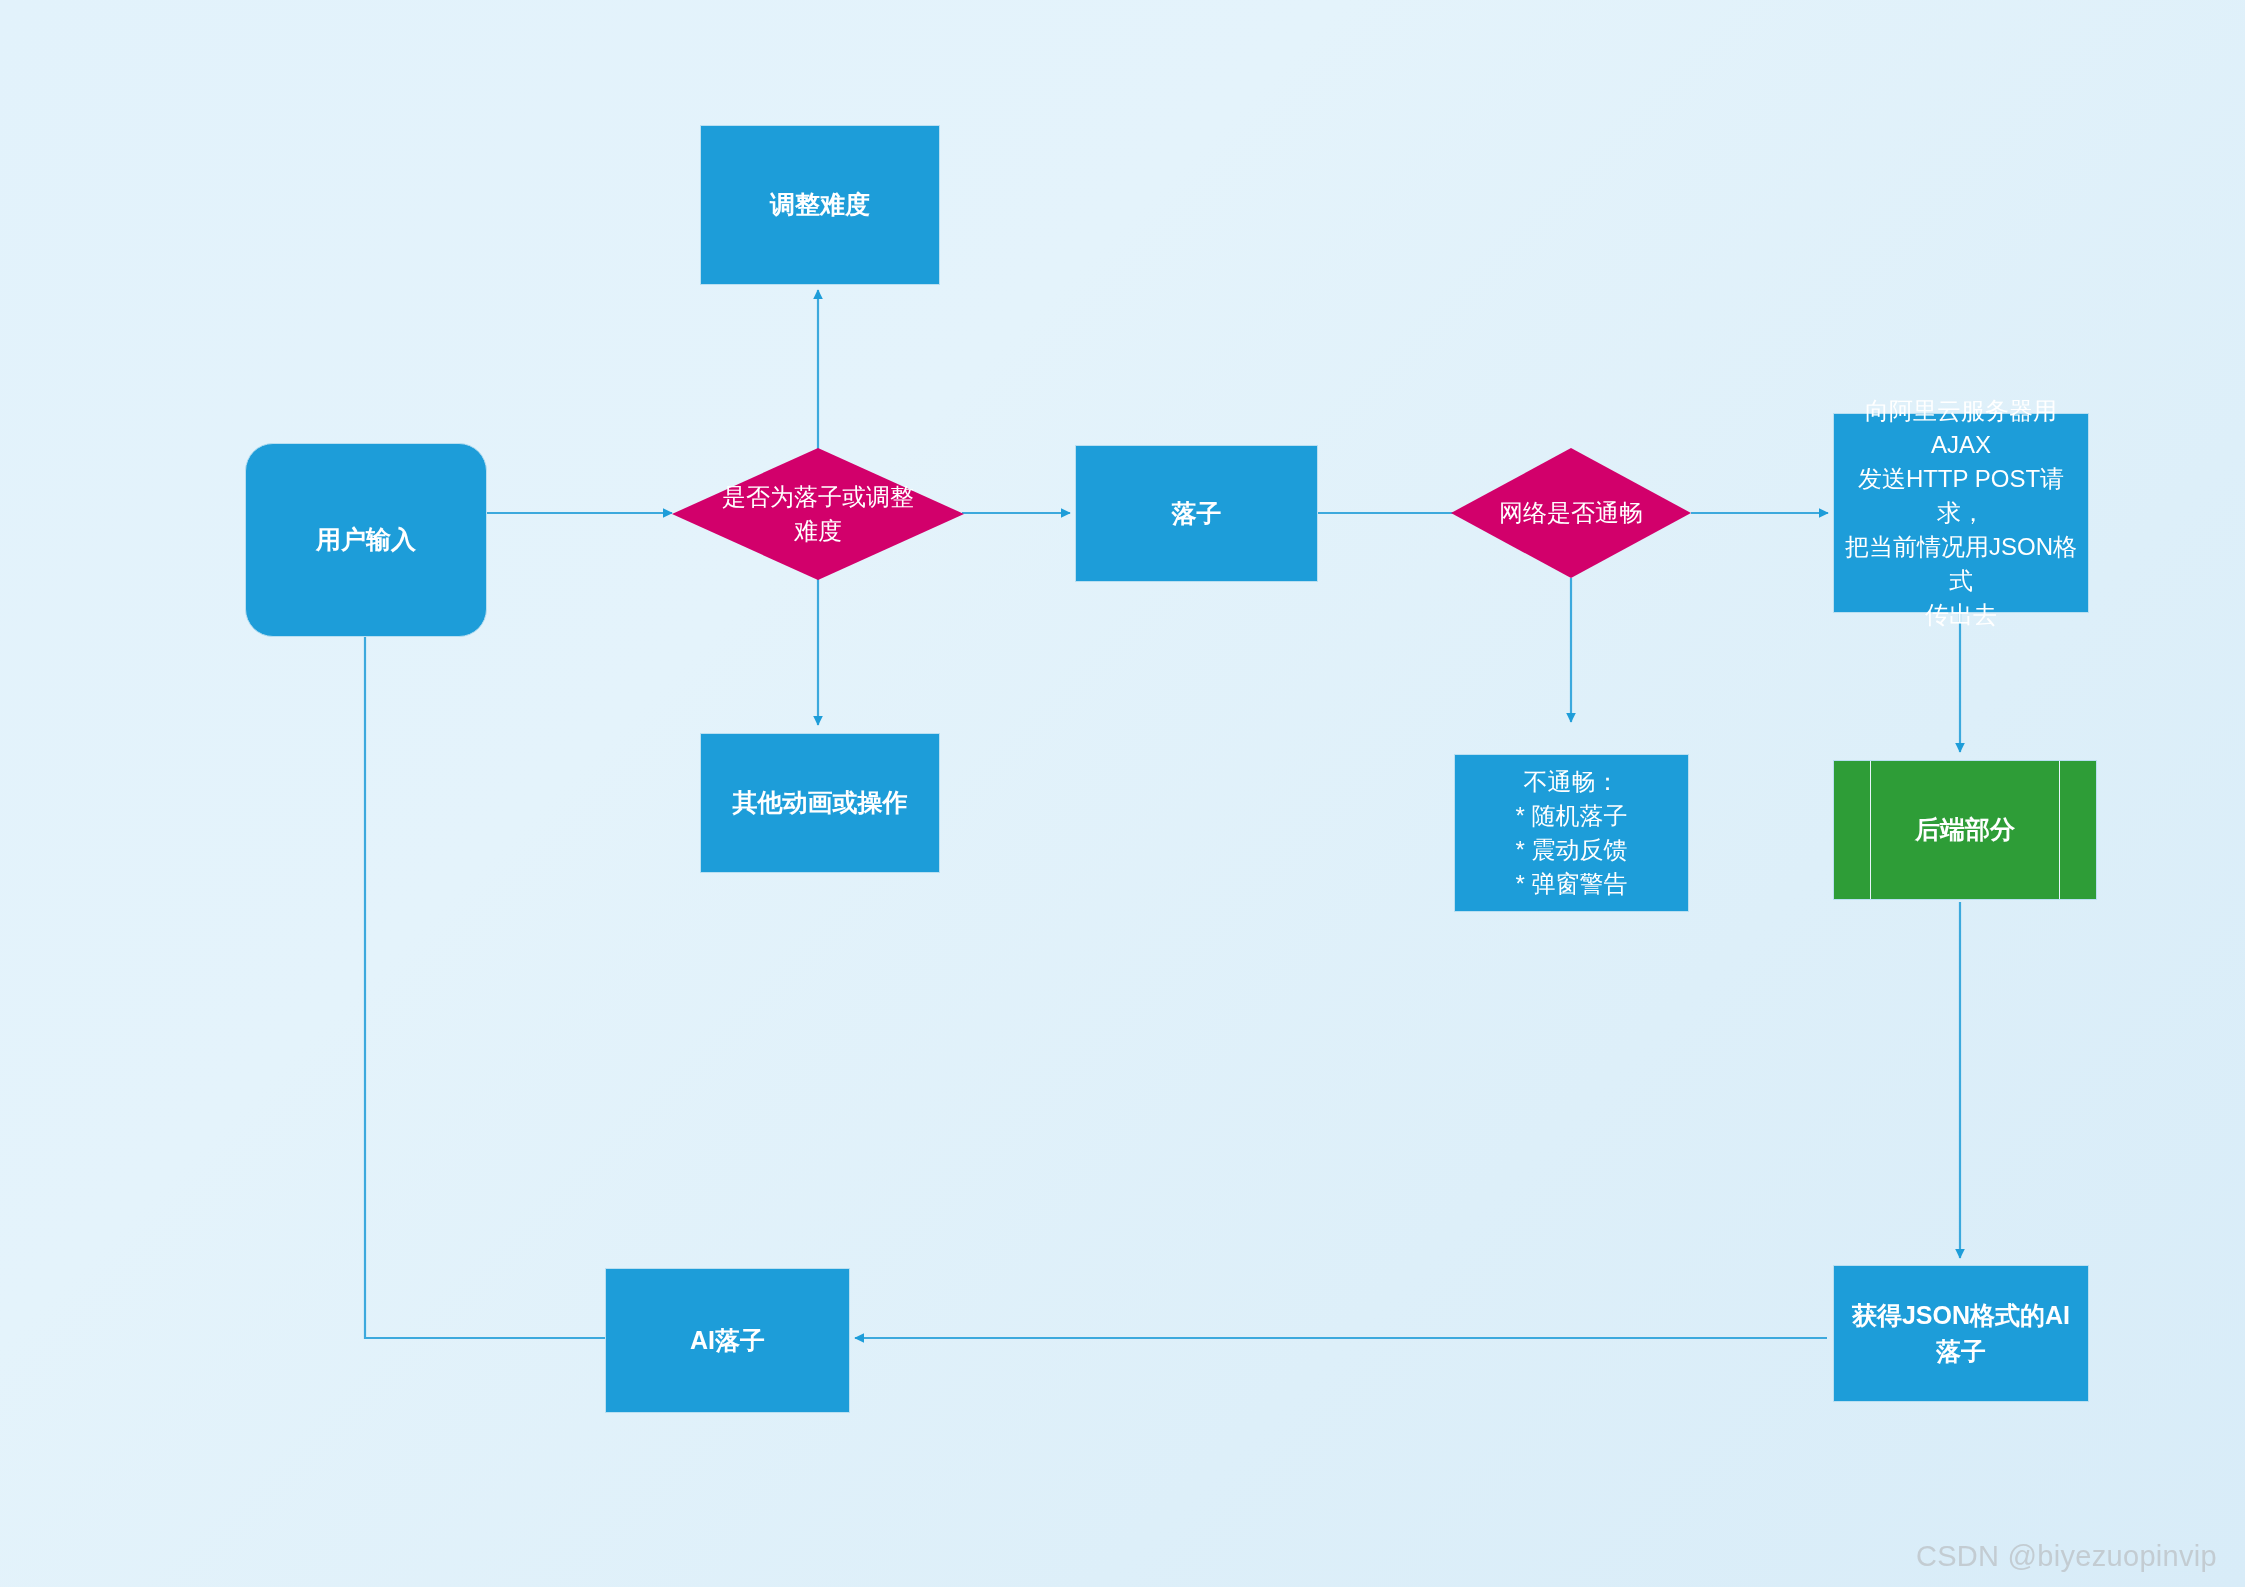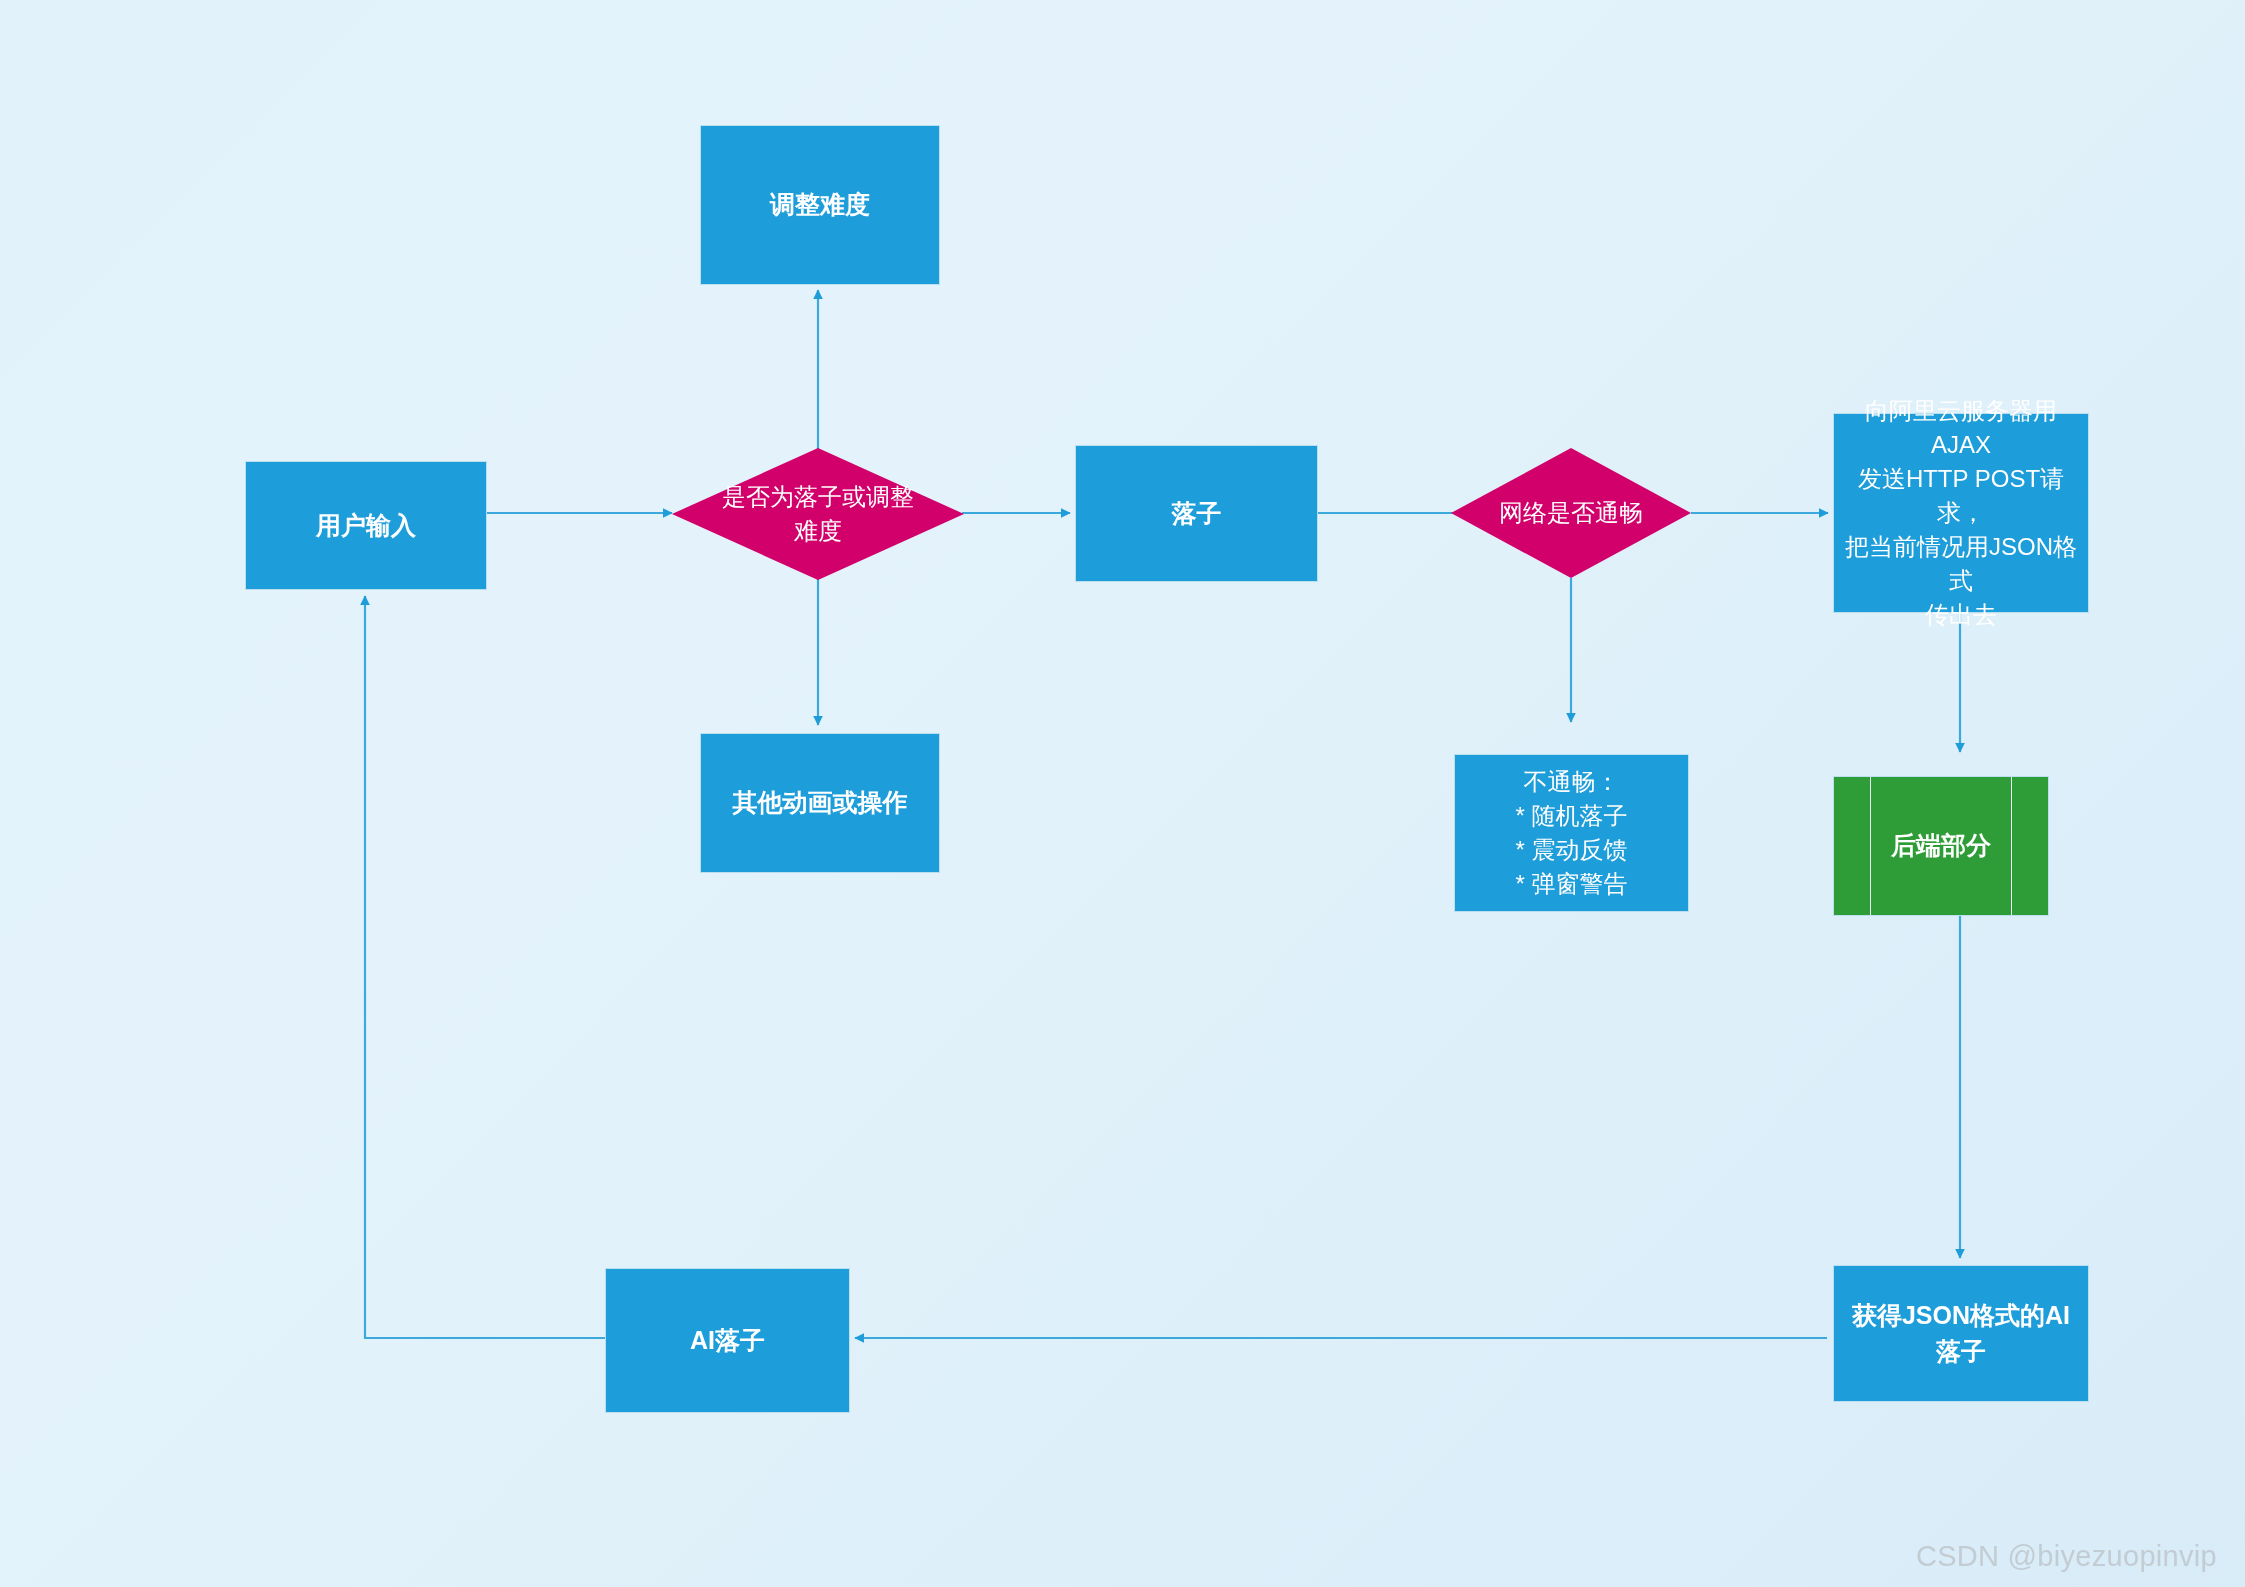--- a/index.html
+++ b/index.html
@@ -120,21 +120,21 @@
       <path d="M1827,1338 L855,1338" marker-end="url(#arrow)"></path>
 
       <path d="M605,1338 L365,1338 L365,596" marker-end="url(#arrow)"></path>
     </g>
   </svg>
 
   <div class="node rect fs-25" style="left:700px; top:125px; width:240px; height:160px;">
     <span class="rect-label">调整难度</span>
   </div>
 
-  <div class="node rect fs-25" style="left:245px; top:461px; width:242px; height:129px;">
+  <div class="node rect fs-25" style="left:245px; top:443px; width:242px; height:194px;border-radius:28px;">
     <span class="rect-label">用户输入</span>
   </div>
 
   <div class="diamond-wrap" style="left:672px; top:448px; width:292px; height:132px;">
     <svg width="292" height="132" viewBox="0 0 292 132">
       <polygon points="146,0 292,66 146,132 0,66" fill="#d2006b"></polygon>
     </svg>
     <div class="diamond-label fs-24">是否为落子或调整
 难度</div>
   </div>
@@ -161,21 +161,21 @@
 * 弹窗警告</span>
   </div>
 
   <div class="node rect fs-24" style="left:1833px; top:413px; width:256px; height:200px;">
     <span class="rect-label">向阿里云服务器用AJAX
 发送HTTP POST请求，
 把当前情况用JSON格式
 传出去</span>
   </div>
 
-  <div class="node process fs-25" style="left:1833px; top:776px; width:216px; height:140px; position:absolute;">
+  <div class="node process fs-25" style="left:1833px; top:760px; width:264px; height:140px; position:absolute;">
     <span class="bar bar-l"></span>
     <span class="bar bar-r"></span>
     <span class="rect-label">后端部分</span>
   </div>
 
   <div class="node rect fs-25" style="left:1833px; top:1265px; width:256px; height:137px;">
     <span class="rect-label">获得JSON格式的AI落子</span>
   </div>
 
   <div class="node rect fs-25" style="left:605px; top:1268px; width:245px; height:145px;">

